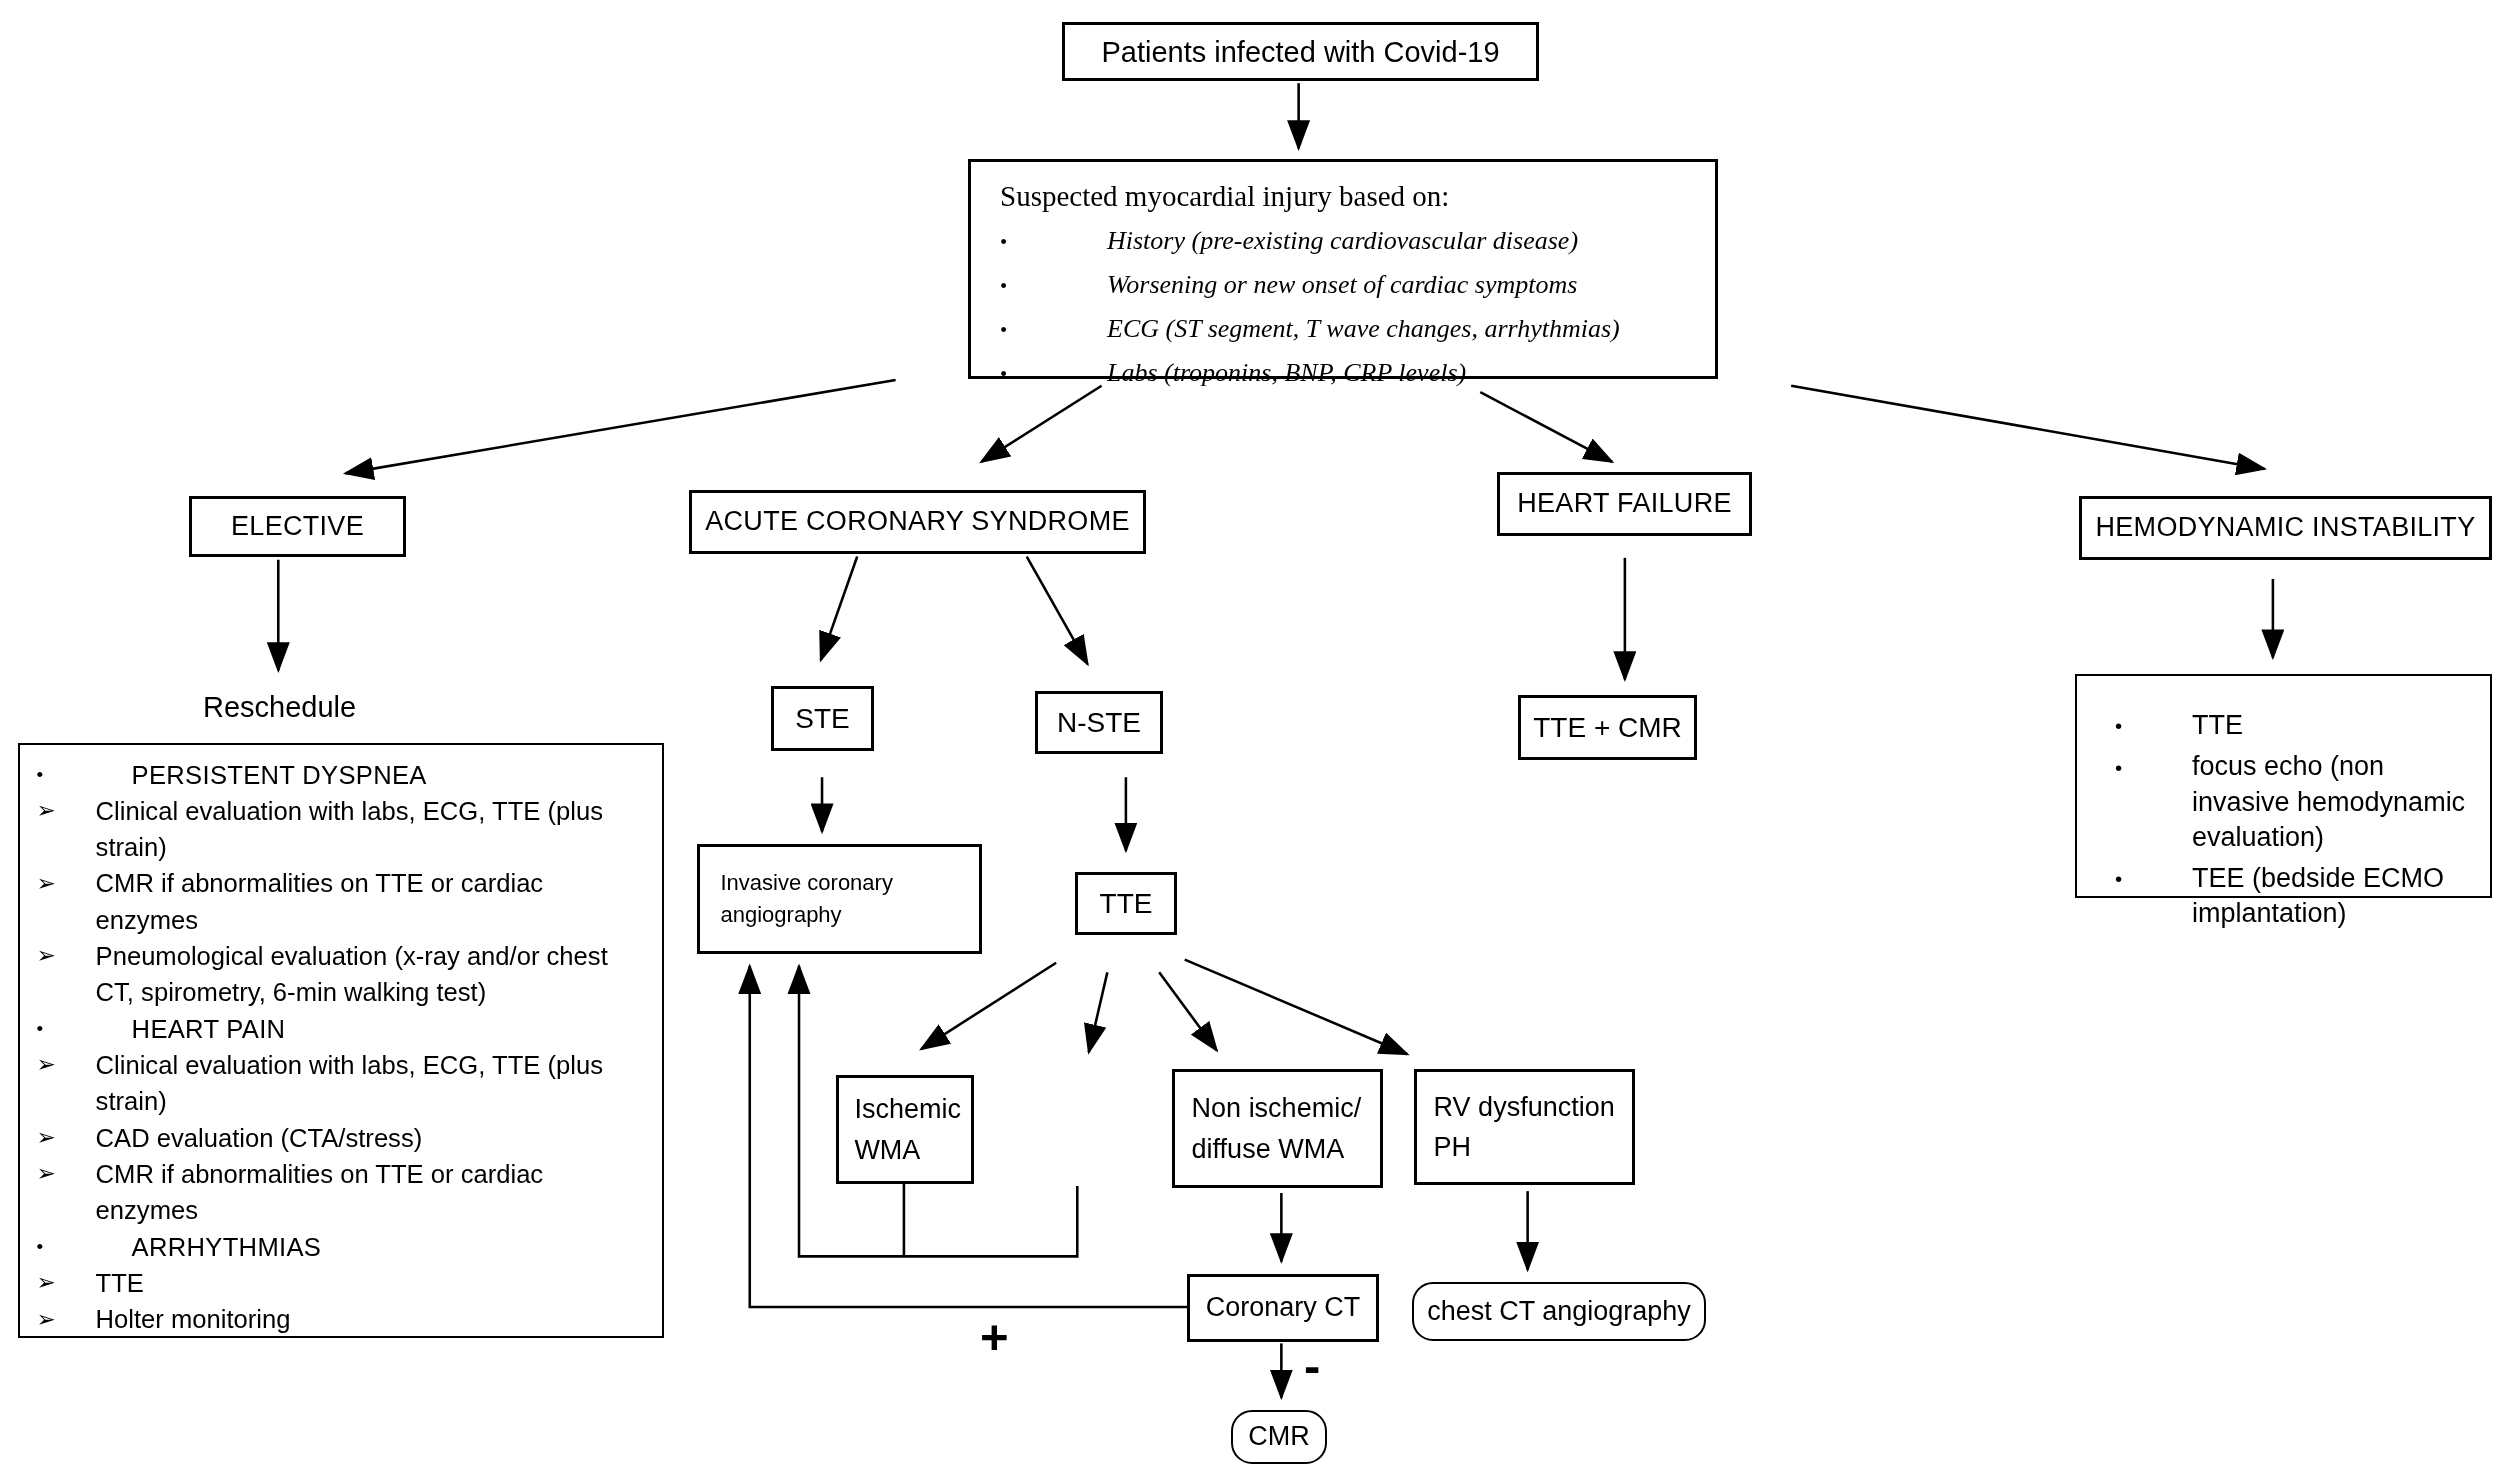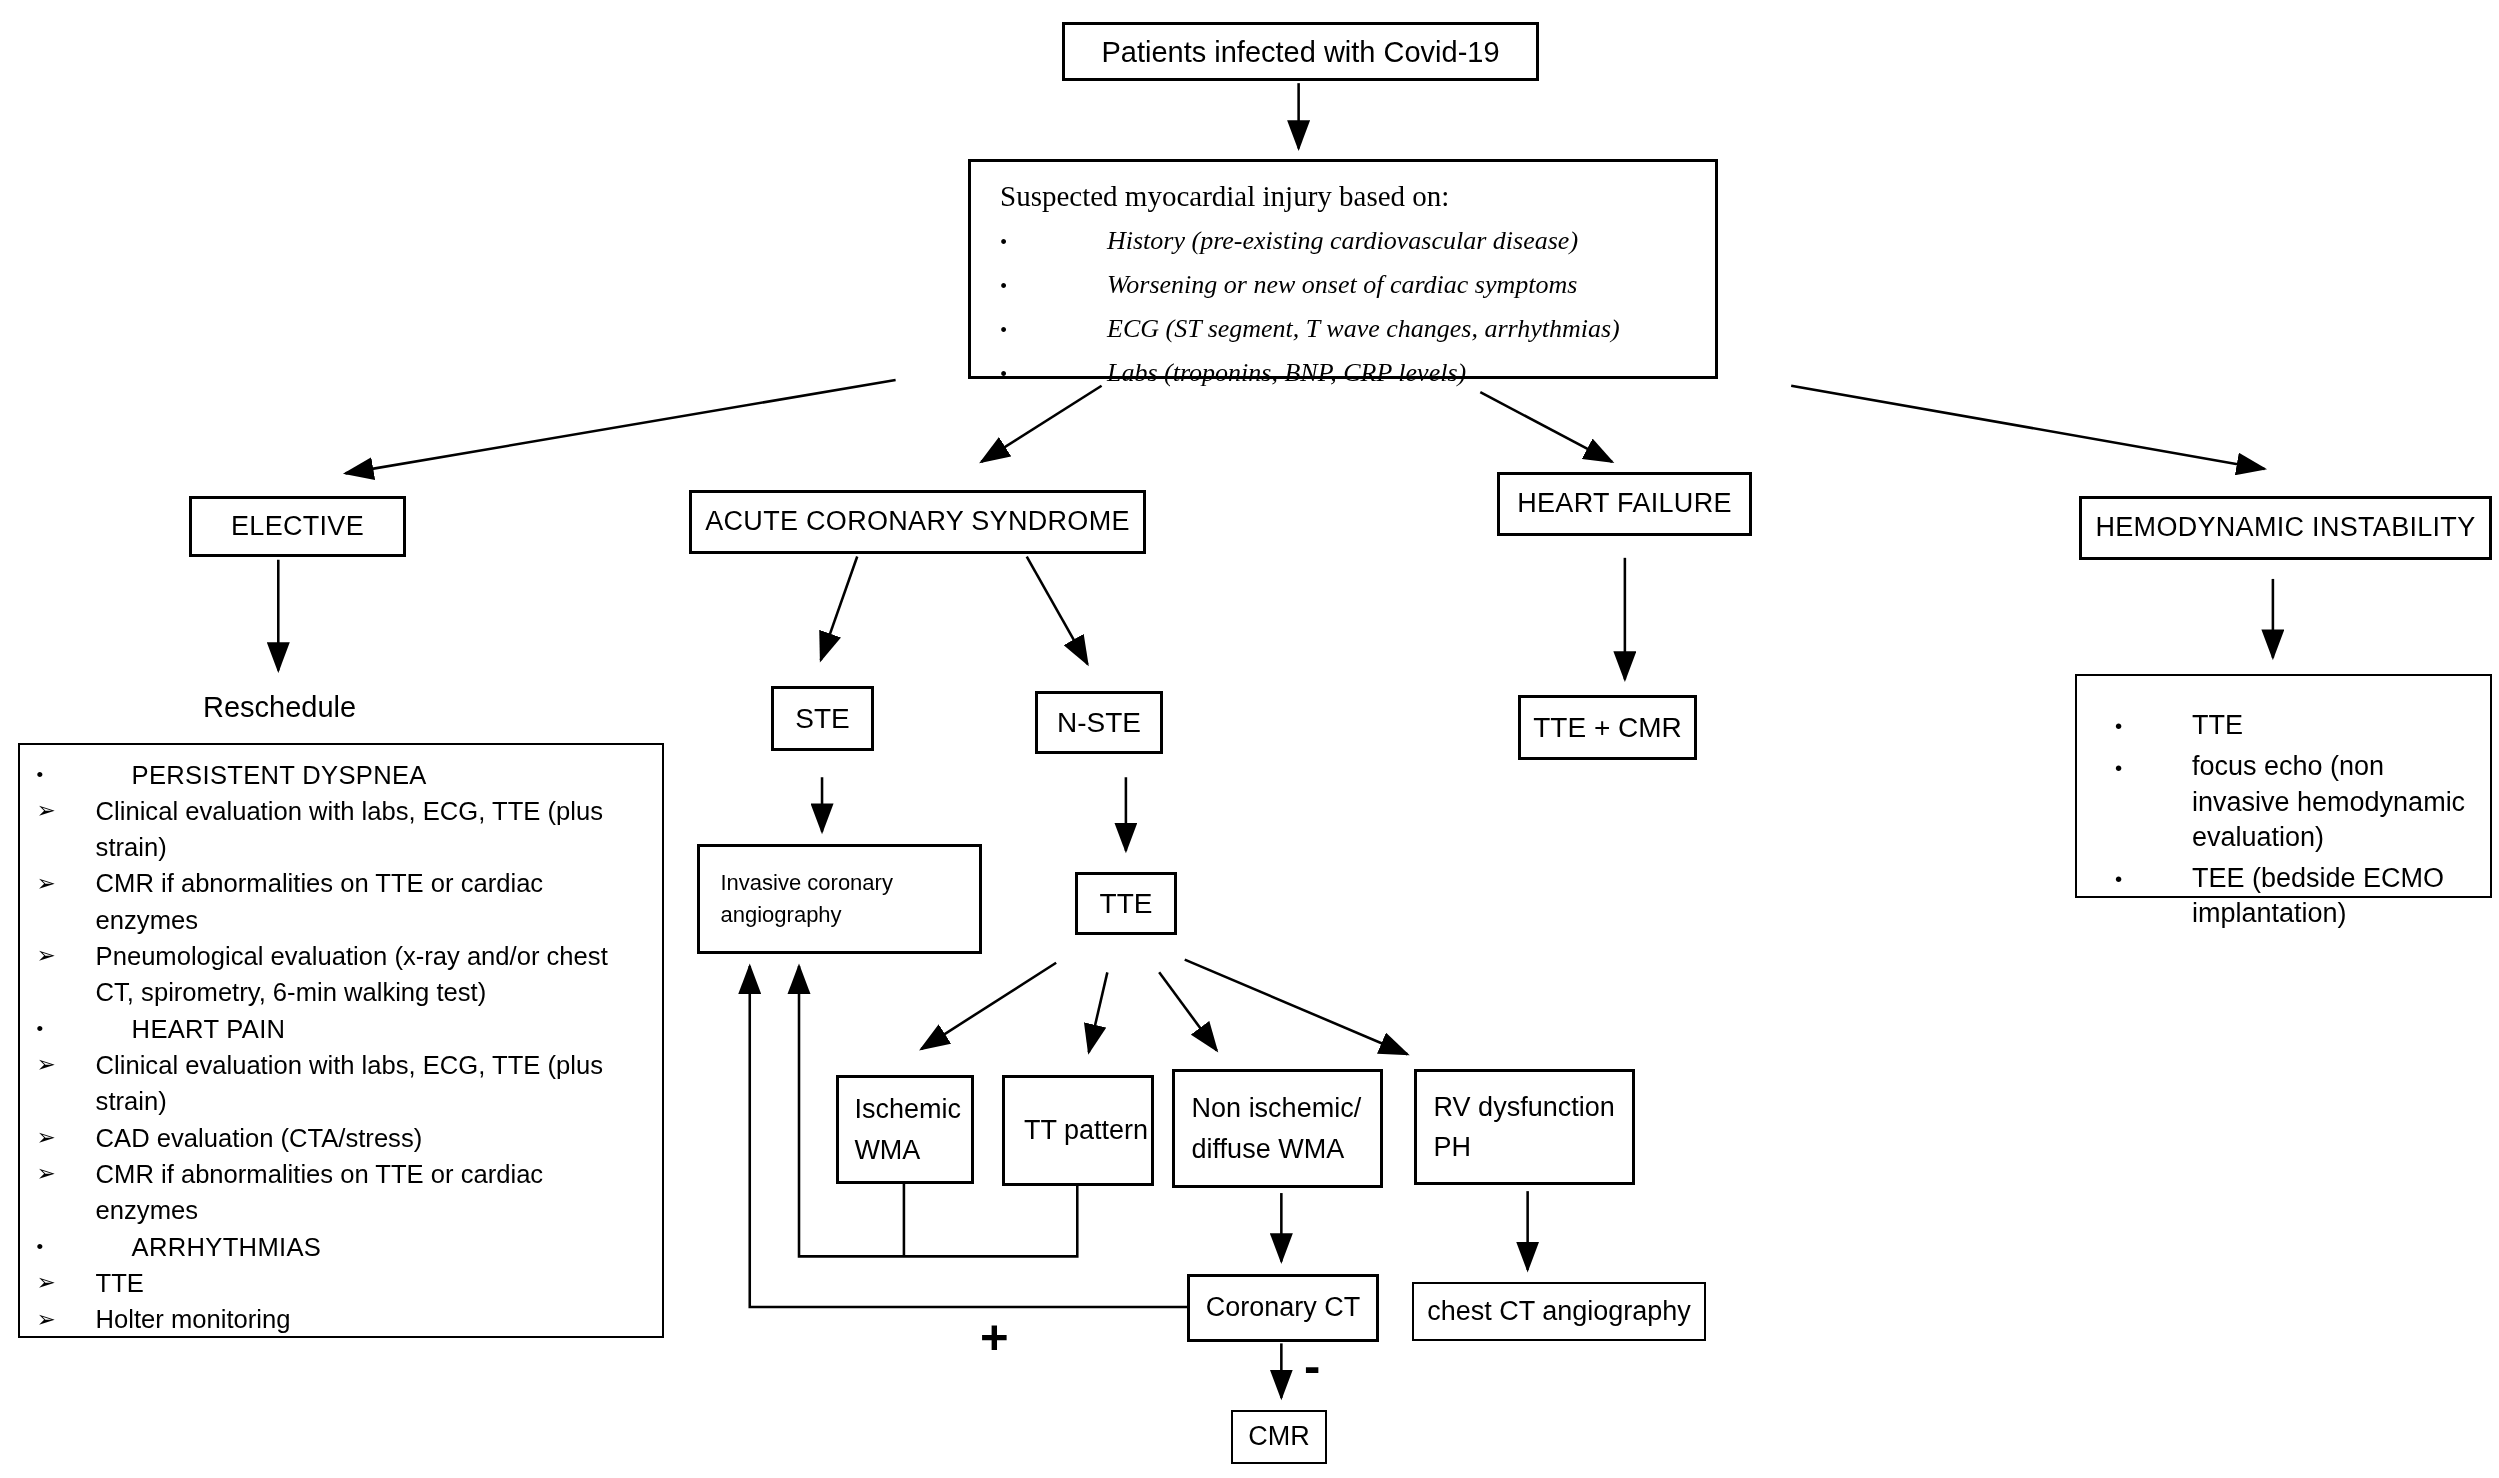--- a/index.html
+++ b/index.html
@@ -6,21 +6,21 @@
   #canvas{
     position:relative;width:2500px;height:1479px;background:#ffffff;
     font-family:"Liberation Sans",sans-serif;color:#000;overflow:hidden;
   }
   #edges{position:absolute;left:0;top:0;width:2500px;height:1479px;}
   .box{
     position:absolute;box-sizing:border-box;border:3.2px solid #000;background:#fff;
     display:flex;align-items:center;justify-content:center;text-align:center;
     font-size:28px;line-height:1.25;color:#000;
   }
-  .box.thin{border-width:2.6px;}
+  .box.thin{border-width:2.6px;border-radius:21px;}
   .box.leftalign{flex-direction:column;align-items:flex-start;justify-content:center;text-align:left;}
   .caps{letter-spacing:0.3px;}
   .listbox{
     position:absolute;box-sizing:border-box;border:2.6px solid #000;background:#fff;
     display:block;color:#000;
   }
   .freetext{position:absolute;color:#000;}
   .li-row{display:flex;align-items:flex-start;}
   .li-marker{flex:0 0 auto;text-align:left;}
   .li-text{display:block;}
@@ -167,21 +167,20 @@
   <div class="box" style="left:771px;top:686px;width:103px;height:65px;">STE</div>
 
   <div class="box" style="left:1035px;top:691px;width:128px;height:63px;">N-STE</div>
 
   <div class="box leftalign" style="left:697px;top:844px;width:285px;height:110px;padding-left:20.5px;font-size:22px;line-height:1.45;">Invasive coronary angiography</div>
 
   <div class="box" style="left:1075px;top:872px;width:102px;height:63px;">TTE</div>
 
   <div class="box leftalign" style="left:836px;top:1075px;width:138px;height:109px;padding-left:15.4px;font-size:27px;line-height:1.5;">Ischemic WMA</div>
 
-  <div class="box leftalign" style="left:1002px;top:1075px;width:152px;height:111px;padding-left:19px;font-size:27px;line-height:1.5;">TT pattern</div>
 
   <div class="box leftalign" style="left:1172px;top:1069px;width:211px;height:119px;padding-left:16.6px;font-size:27px;line-height:1.5;">Non ischemic/ diffuse WMA</div>
 
   <div class="box leftalign" style="left:1414px;top:1069px;width:221px;height:116px;padding-left:16.6px;font-size:27px;line-height:1.5;">RV dysfunction PH</div>
 
   <div class="box" style="left:1187px;top:1274px;width:192px;height:68px;font-size:27px;">Coronary CT</div>
 
   <div class="box thin" style="left:1412px;top:1282px;width:294px;height:59px;font-size:27px;">chest CT angiography</div>
 
   <div class="box thin" style="left:1231px;top:1410px;width:96px;height:54px;font-size:27px;">CMR</div>

